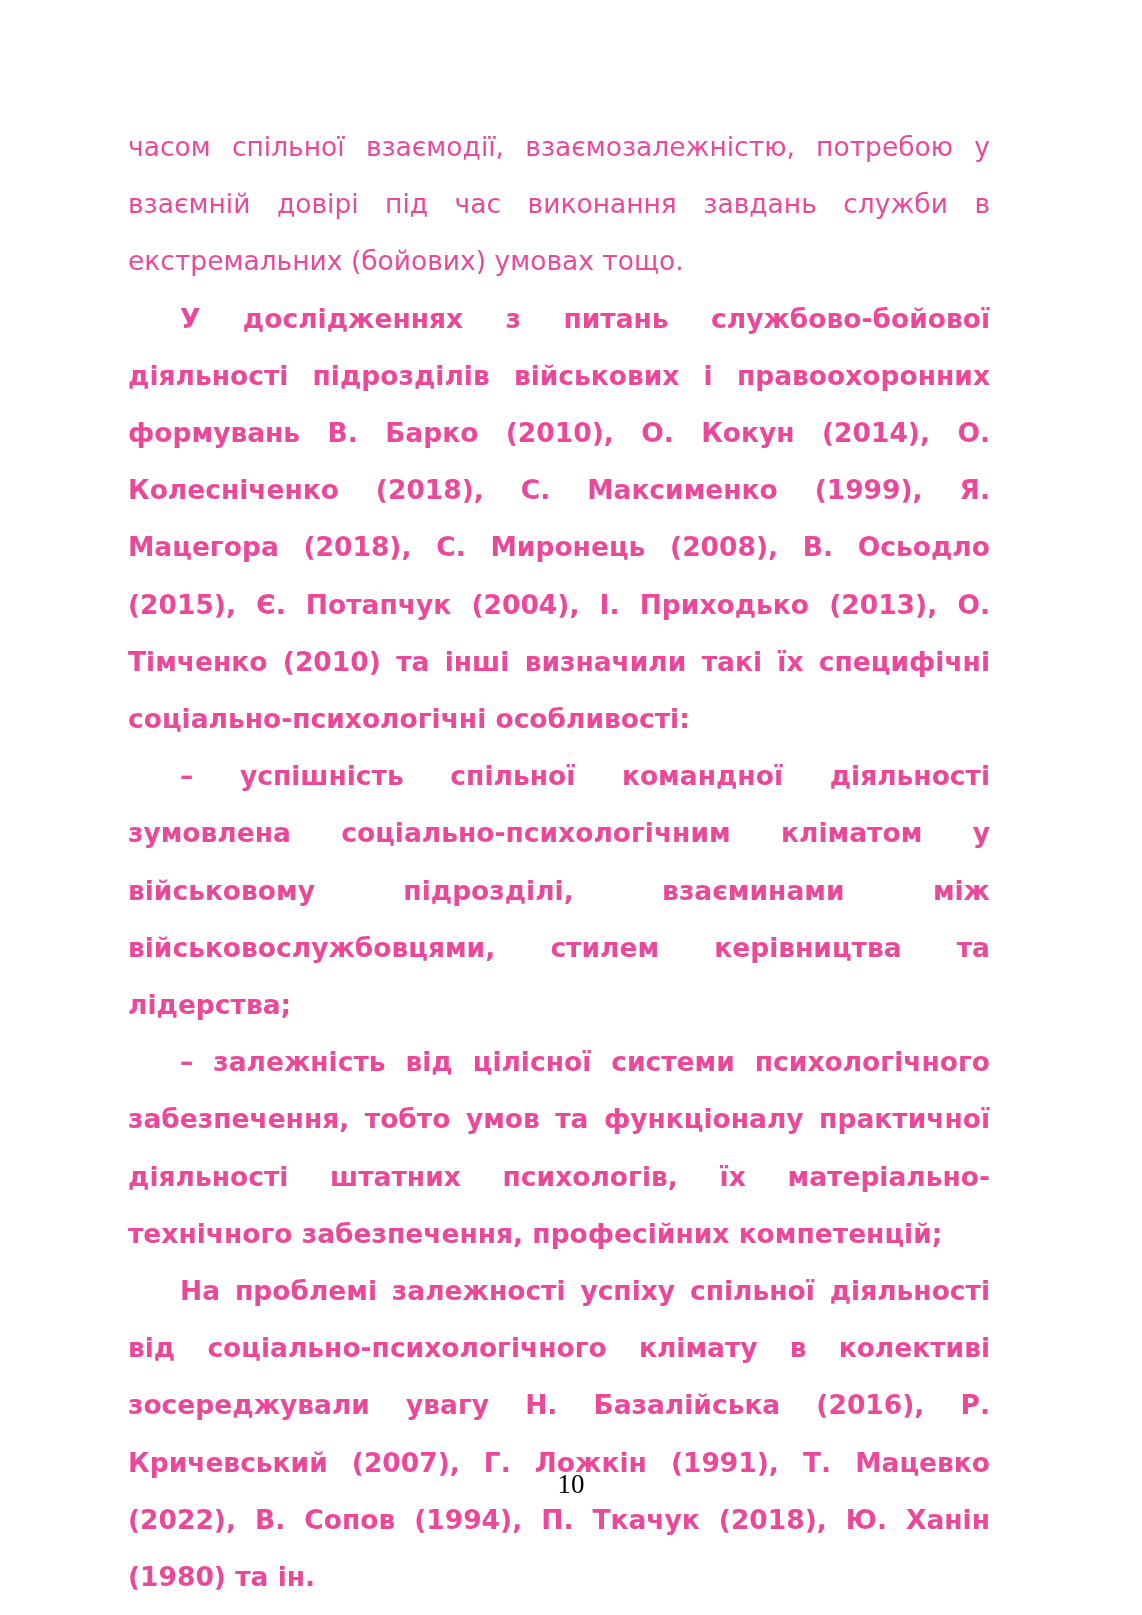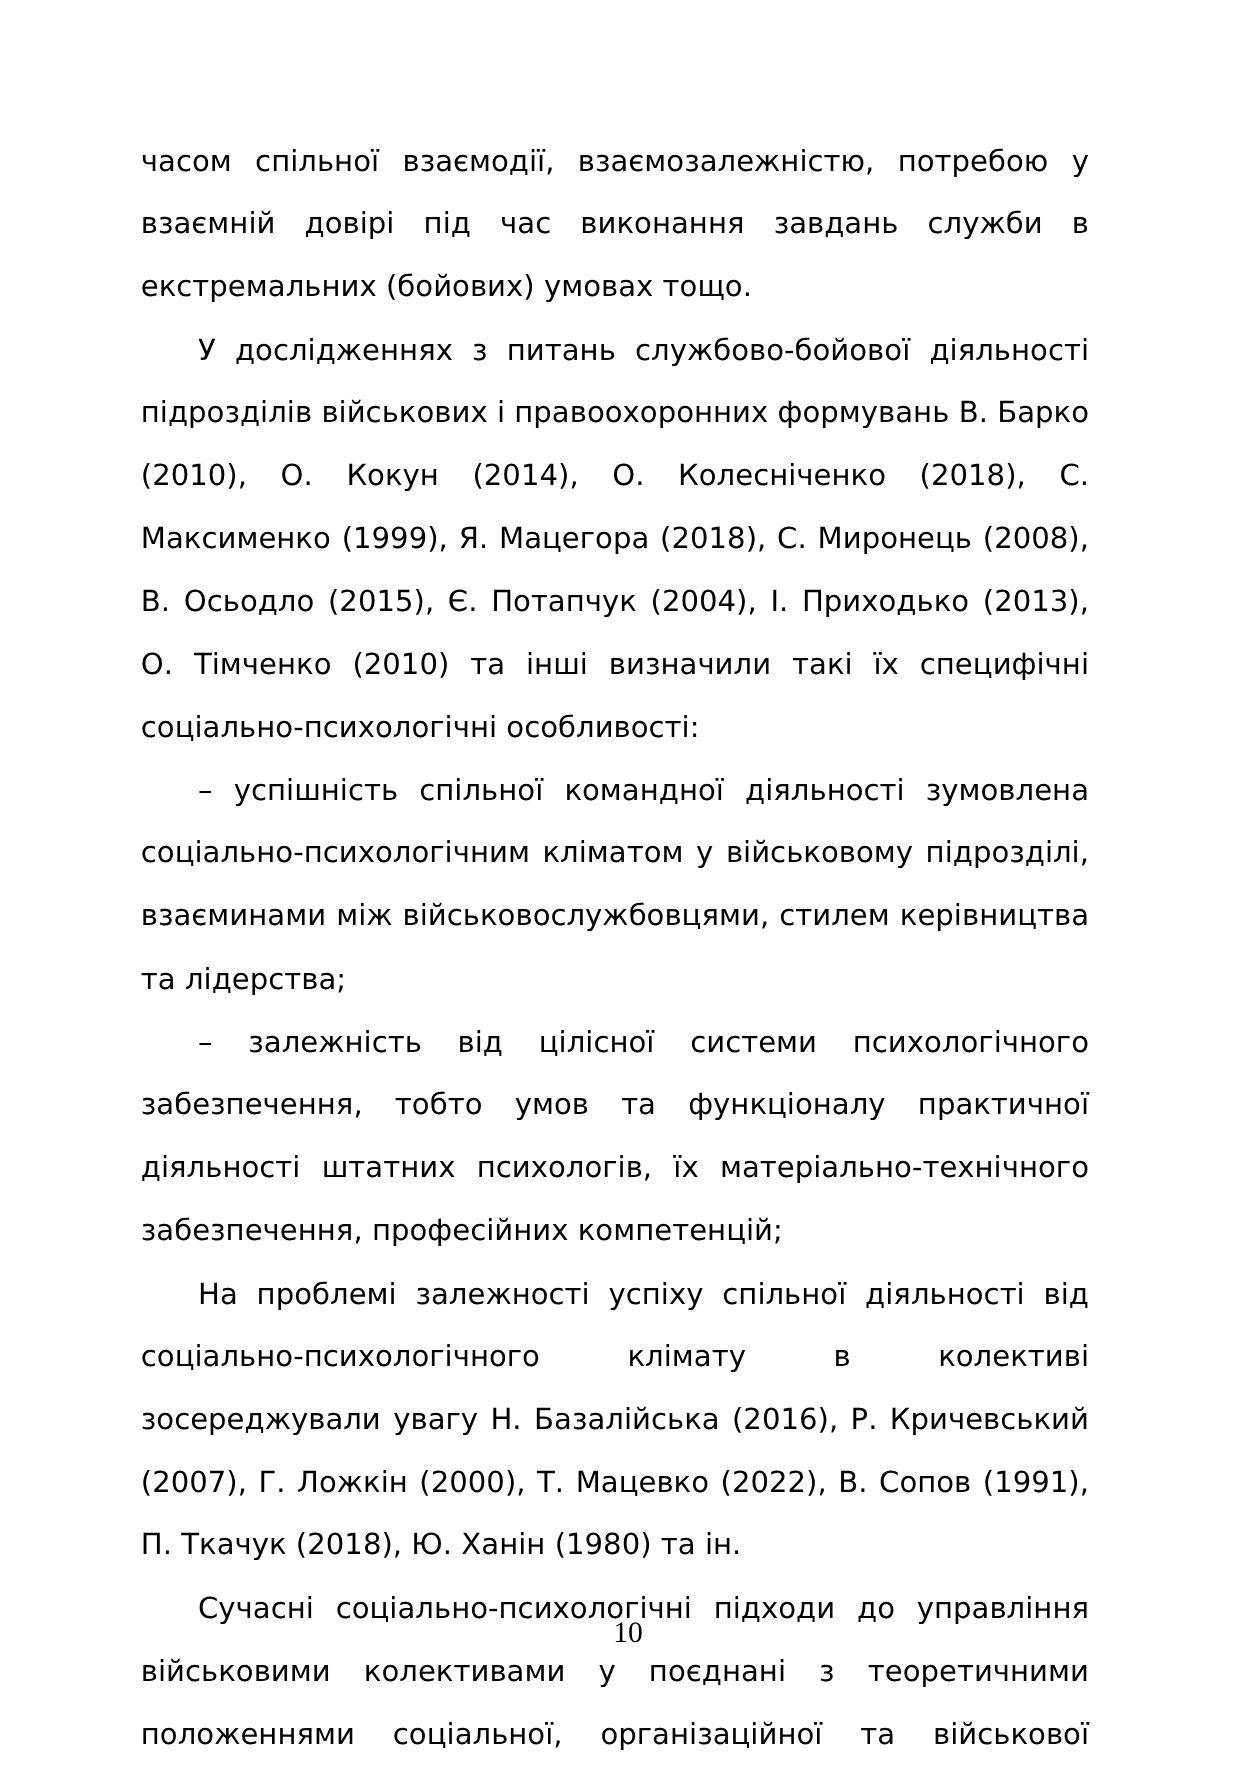--- a/index.html
+++ b/index.html
@@ -28,25 +28,26 @@
     width: 862px;
   }
   .para {
     margin: 0;
     font-size: 26.5px;
     line-height: 57.2px;
     text-align: justify;
     text-justify: inter-word;
     letter-spacing: 0px;
     word-spacing: 0px;
-    color: #000000;
+    color: #ec4899;
     -webkit-font-smoothing: none;
   }
   .para.indent {
     text-indent: 52px;
+    font-weight: bold;
   }
   
   .page-number {
     position: absolute;
     left: 0;
     right: 0;
     top: 1468px;
     text-align: center;
     font-family: "Liberation Serif", "DejaVu Serif", serif;
     font-size: 27px;
@@ -57,20 +58,20 @@
 </head>
 <body>
 
 <div class="page">
 
   <div class="text-column">
     <p class="para">часом спільної взаємодії, взаємозалежністю, потребою у взаємній довірі під час виконання завдань служби в екстремальних (бойових) умовах тощо.</p>
     <p class="para indent">У дослідженнях з питань службово-бойової діяльності підрозділів військових і правоохоронних формувань В. Барко (2010), О. Кокун (2014), О. Колесніченко (2018), С. Максименко (1999), Я. Мацегора (2018), С. Миронець (2008), В. Осьодло (2015), Є. Потапчук (2004), І. Приходько (2013), О. Тімченко (2010) та інші визначили такі їх специфічні соціально-психологічні особливості:</p>
     <p class="para indent">– успішність спільної командної діяльності зумовлена соціально-психологічним кліматом у військовому підрозділі, взаєминами між військовослужбовцями, стилем керівництва та лідерства;</p>
     <p class="para indent">– залежність від цілісної системи психологічного забезпечення, тобто умов та функціоналу практичної діяльності штатних психологів, їх матеріально-технічного забезпечення, професійних компетенцій;</p>
-    <p class="para indent">На проблемі залежності успіху спільної діяльності від соціально-психологічного клімату в колективі зосереджували увагу Н. Базалійська (2016), Р. Кричевський (2007), Г. Ложкін (2000), Т. Мацевко (2022), В. Сопов (1991), П. Ткачук (2018), Ю. Ханін (1980) та ін.</p>
+    <p class="para indent">На проблемі залежності успіху спільної діяльності від соціально-психологічного клімату в колективі зосереджували увагу Н. Базалійська (2016), Р. Кричевський (2007), Г. Ложкін (1991), Т. Мацевко (2022), В. Сопов (1994), П. Ткачук (2018), Ю. Ханін (1980) та ін.</p>
     <p class="para indent">Сучасні соціально-психологічні підходи до управління військовими колективами у поєднані з теоретичними положеннями соціальної, організаційної та військової психології досліджувала група учених Т. Грицевич, О. Капінус, Т. Мацевко, П. Ткачук (2018). Автори наголошували на зростанні ролі тактики малих груп у військовій справі, визначали потребу у системному застосуванні командирами соціально-психологічних технологій в управлінні військовими колективами у бойовій обстановці і повсякденній життєдіяльності військ [26].</p>
 
   </div>
 
   <div class="page-number">10</div>
 
 </div>
 
 </body></html>

